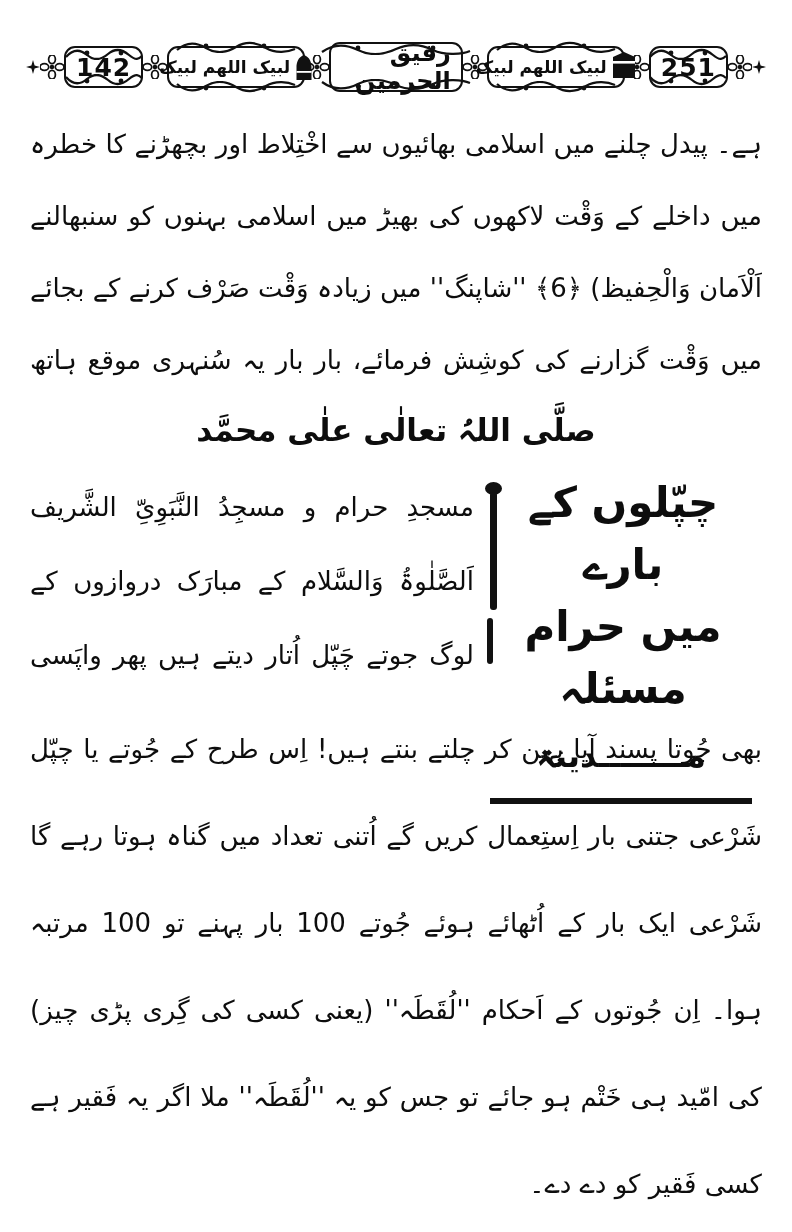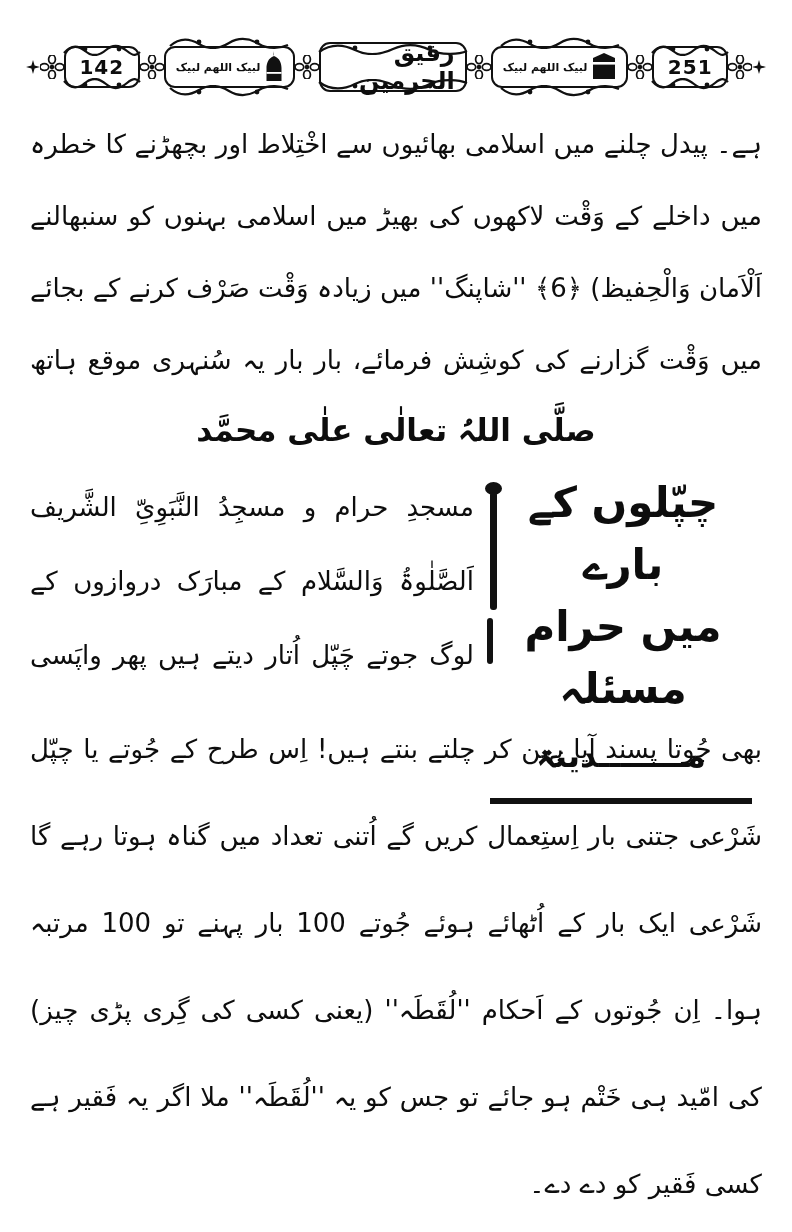--- a/index.html
+++ b/index.html
@@ -23,22 +23,22 @@
   }
   .cartouche {
     position:relative;
     border:2.5px solid #111; border-radius:11px;
     background:#fff;
     display:flex; align-items:center; justify-content:center;
     gap:5px; padding:3px 10px; height:42px;
   }
   .cartouche .vine-top { position:absolute; top:-11px; left:50%; transform:translateX(-50%); }
   .cartouche .vine-bottom { position:absolute; bottom:-11px; left:50%; transform:translateX(-50%) scaleY(-1); }
-  .c-num { width:96px; font-size:20px; font-weight:bold; letter-spacing:1px; }
-  .c-labbaik { width:138px; font-size:11px; font-weight:bold; white-space:nowrap; }
+  .c-num { width:96px; font-size:25px; font-weight:bold; letter-spacing:1px; }
+  .c-labbaik { width:138px; font-size:17px; font-weight:bold; white-space:nowrap; }
   .c-title { width:196px; height:50px; font-size:24px; font-weight:bold; }
   .orn { flex:0 0 auto; display:flex; align-items:center; }
 
   
   .content { position:absolute; left:30px; right:30px; top:108px; }
   .line {
     font-size:26px; line-height:72px; height:72px;
     text-align:justify; text-align-last:justify;
     white-space:nowrap0; overflow:hidden;
   }

